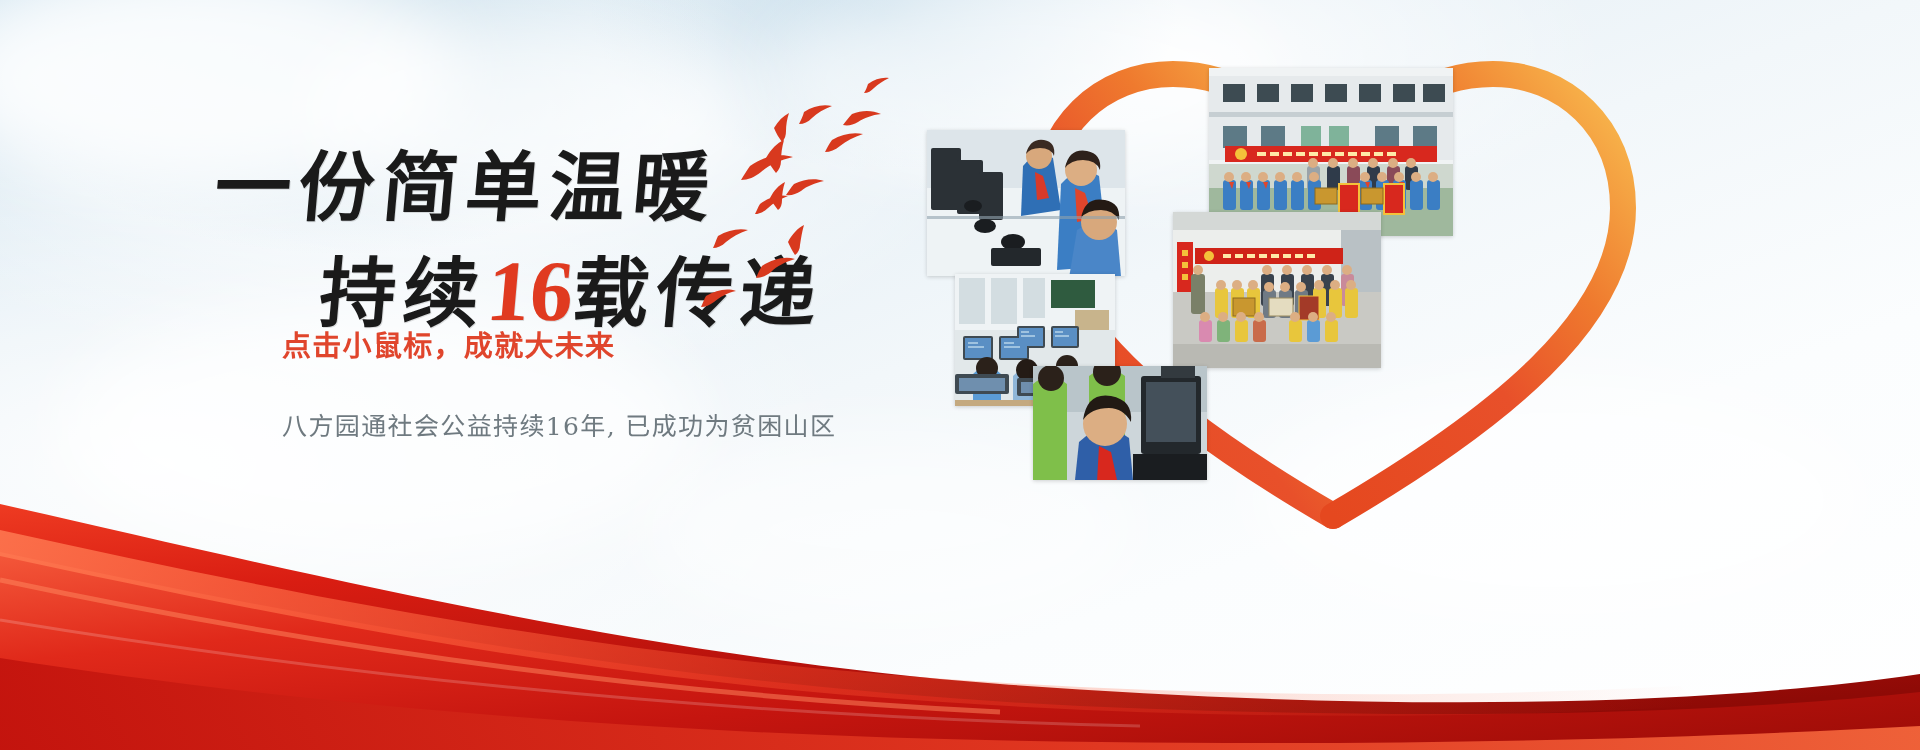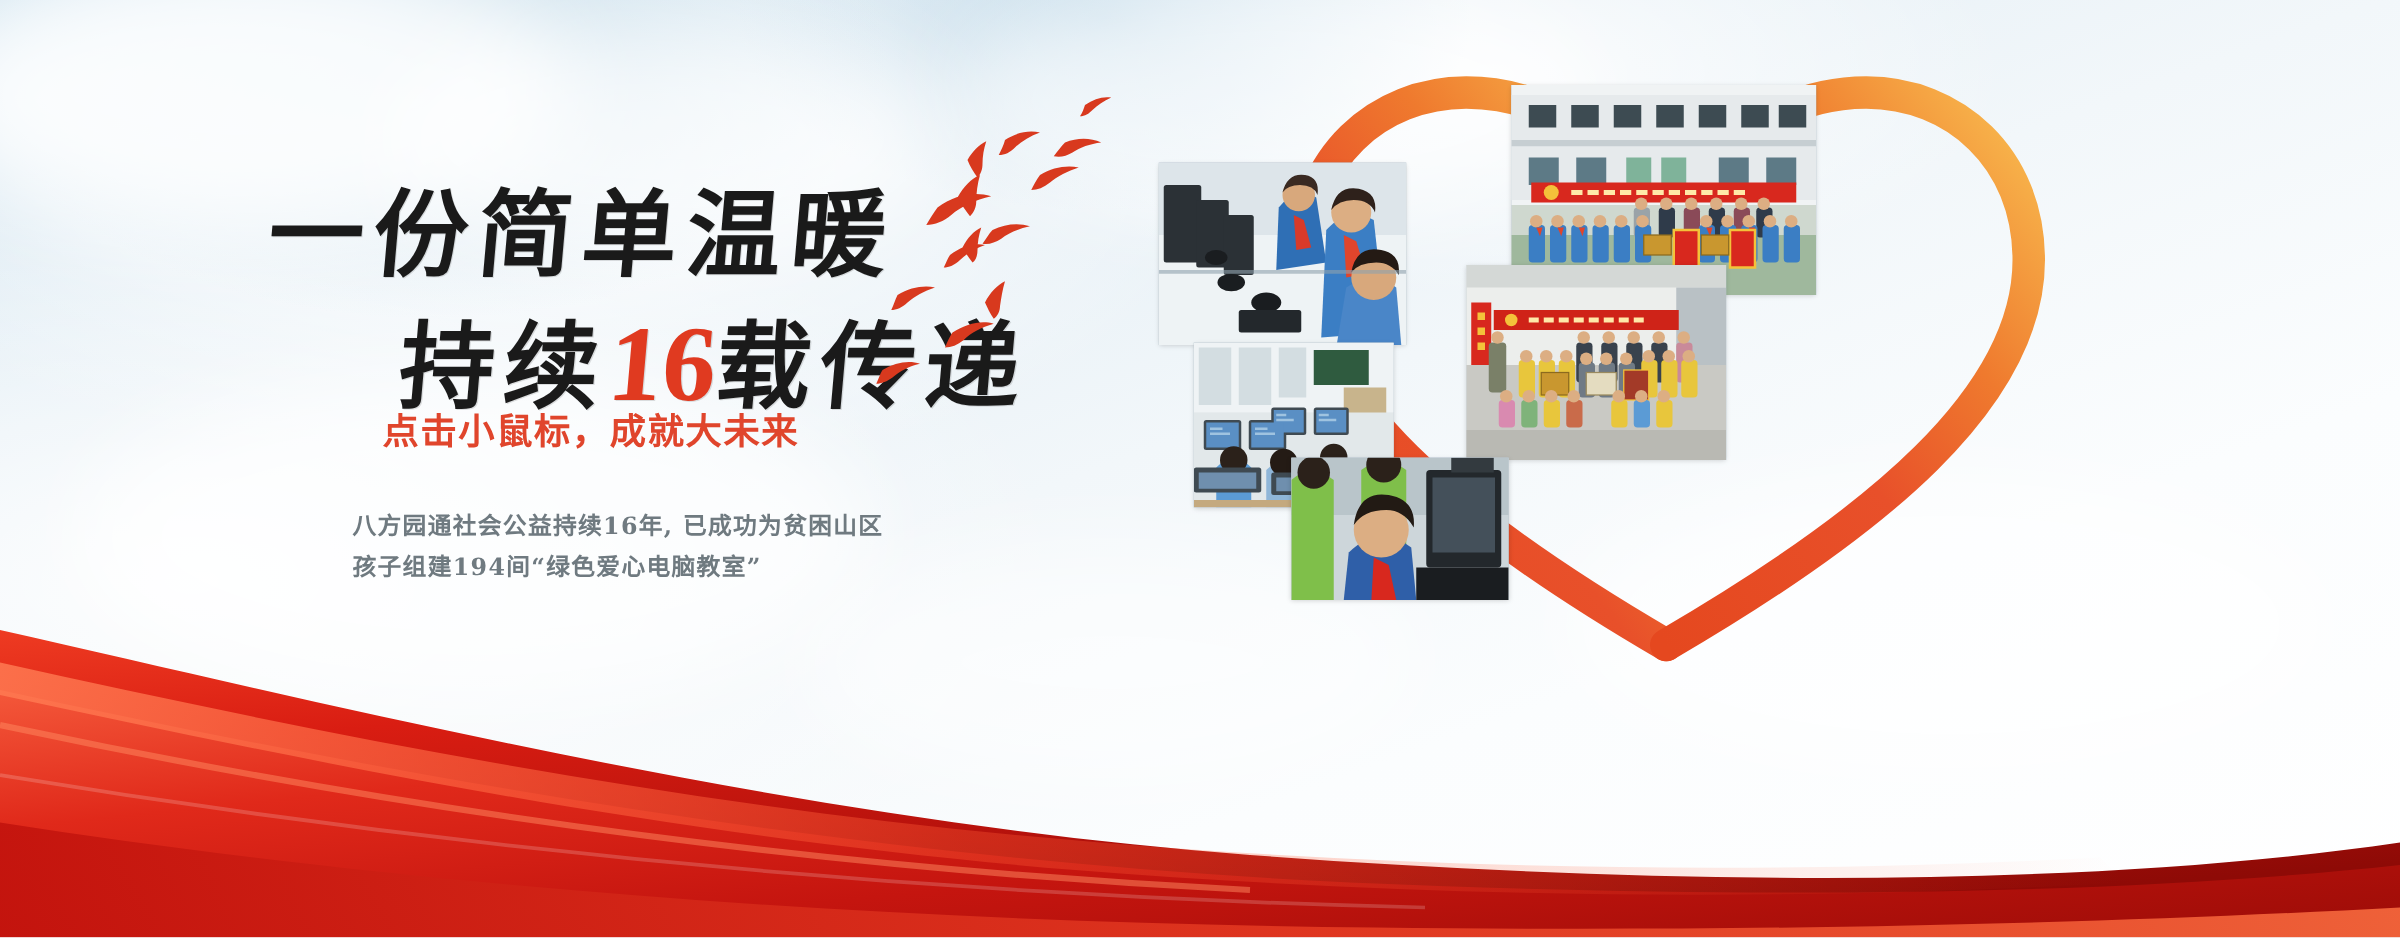--- a/index.html
+++ b/index.html
@@ -36,32 +36,31 @@
     font-family:"DejaVu Serif","Liberation Serif",serif;
     font-weight:700;font-size:76px;line-height:1;
     letter-spacing:.1em;white-space:nowrap;
     transform:skewX(-5deg);
     text-shadow:1px 1px 0 rgba(0,0,0,.12);
   }
   .hl-1{margin-left:215px;}
   .hl-2{margin-left:320px;margin-top:22px;}
   .hl-2 .num{color:#e03a20;font-family:"Liberation Serif",serif;font-size:86px;letter-spacing:0;}
 
-  .sub{position:absolute;left:282px;top:325px;margin-left:24px;}
+  .sub{position:absolute;left:282px;top:325px;}
   .sub-line{
     color:#e0452c;font-size:29px;font-weight:700;line-height:1.45;
     letter-spacing:.045em;white-space:nowrap;
     font-family:"Liberation Sans","DejaVu Sans",sans-serif;
   }
   .desc{position:absolute;left:282px;top:405px;}
   .desc-line{
-    color:#6f7a80;font-size:19px;line-height:1.75;letter-spacing:.055em;
+    color:#6f7a80;font-size:25px;line-height:1.75;letter-spacing:.055em;
     white-space:nowrap;
     font-family:"DejaVu Serif","Liberation Serif",serif;
-    font-weight:bold;
   }
 
   
   .birds{position:absolute;left:700px;top:70px;width:240px;height:260px;}
   .birds svg{width:100%;height:100%;display:block;}
 
   
   .heart-wrap{position:absolute;left:1015px;top:48px;width:640px;height:500px;}
   .heart-wrap > svg{position:absolute;left:0;top:0;width:640px;height:500px;}
   .collage{position:absolute;left:0;top:0;width:640px;height:500px;}
@@ -97,21 +96,20 @@
       <div class="hl-line hl-1">一份简单温暖</div>
       <div class="hl-line hl-2"><span>持续</span><span class="num">16</span><span>载传递</span></div>
     </div>
 
     <div class="sub">
       <div class="sub-line">点击小鼠标，成就大未来</div>
     </div>
 
     <div class="desc">
       <div class="desc-line">八方园通社会公益持续16年, 已成功为贫困山区</div>
-      <div class="desc-line">孩子组建194间“绿色爱心电脑教室”</div>
     </div>
   </div>
 
   <div class="birds">
     <svg viewBox="0 0 240 260" xmlns="http://www.w3.org/2000/svg">
       <g fill="#d8391e">
         <path d="M168 14 c7-5 14-7 21-6 -6 3 -11 6 -15 10 -3 3 -6 5 -10 5 2-3 3-6 4-9z"></path>
         <path d="M104 42 c9-6 19-8 28-6 -8 3 -15 7 -20 12 -4 4 -8 6 -13 6 2-4 4-8 5-12z"></path>
         <path d="M152 44 c10-4 20-4 29 0 -9 1 -17 4 -23 8 -5 3 -10 4 -15 3 3-4 6-8 9-11z"></path>
         <path d="M132 70 c10-6 21-8 31-6 -9 3 -17 7 -23 12 -5 4 -10 6 -15 6 2-4 4-8 7-12z"></path>

